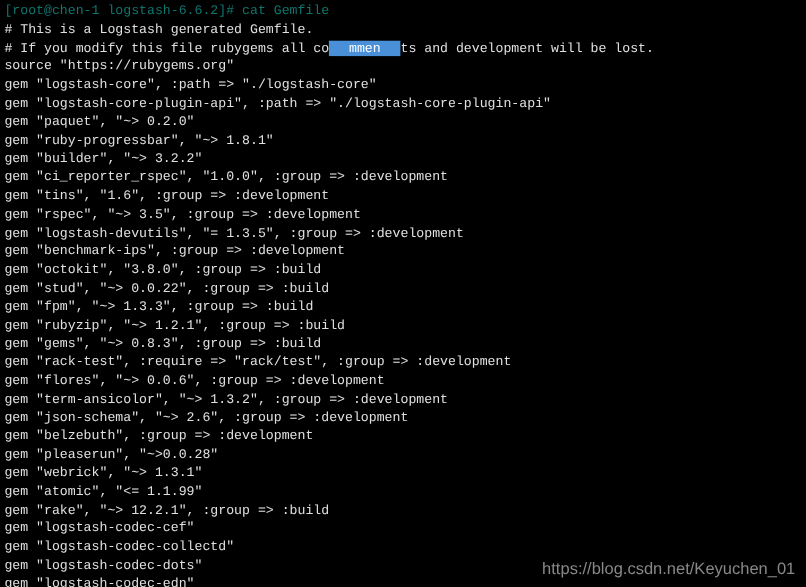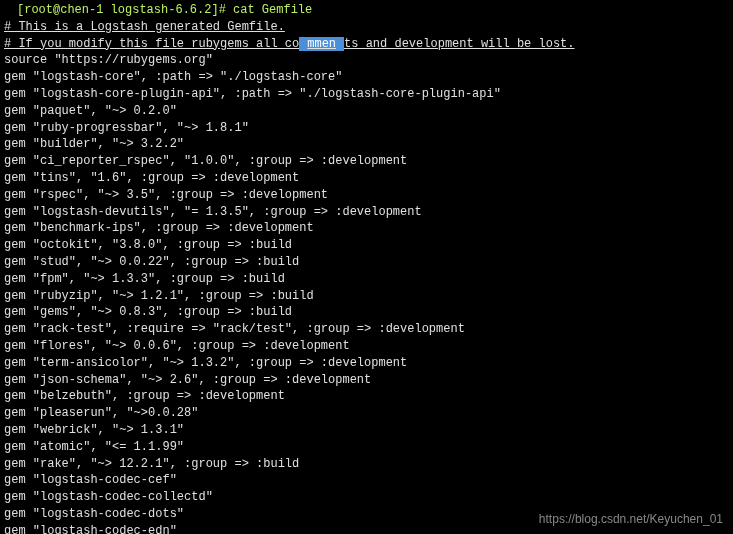--- a/index.html
+++ b/index.html
@@ -16,38 +16,36 @@
       padding: 2px 4px;
       width: 733px;
       height: 534px;
       overflow: hidden;
       position: relative;
     }
     .terminal-line {
       white-space: pre;
     }
     .prompt-root {
-      color: #bef264;
-      margin-left: 13px;
+      color: #0f766e;
     }
     .comment {
       color: #e0e0e0;
-      text-decoration: underline;
     }
     .highlight-box {
       background: #4a90d9;
       color: #ffffff;
-      padding: 0 8px;
+      padding: 0 18px;
     }
     .watermark {
       position: absolute;
       bottom: 6px;
       right: 10px;
       color: #888888;
-      font-size: 12px;
+      font-size: 15px;
       font-family: Arial, sans-serif;
     }
   </style>
 </head>
 <body>
 
 <div class="terminal-line prompt-root">[root@chen-1 logstash-6.6.2]# cat Gemfile</div>
 <div class="terminal-line comment"># This is a Logstash generated Gemfile.</div>
 <div class="terminal-line comment"><span># If you modify this file rubygems all co</span><span class="highlight-box">mmen</span><span>ts and development will be lost.</span></div>
 <div class="terminal-line"></div>

